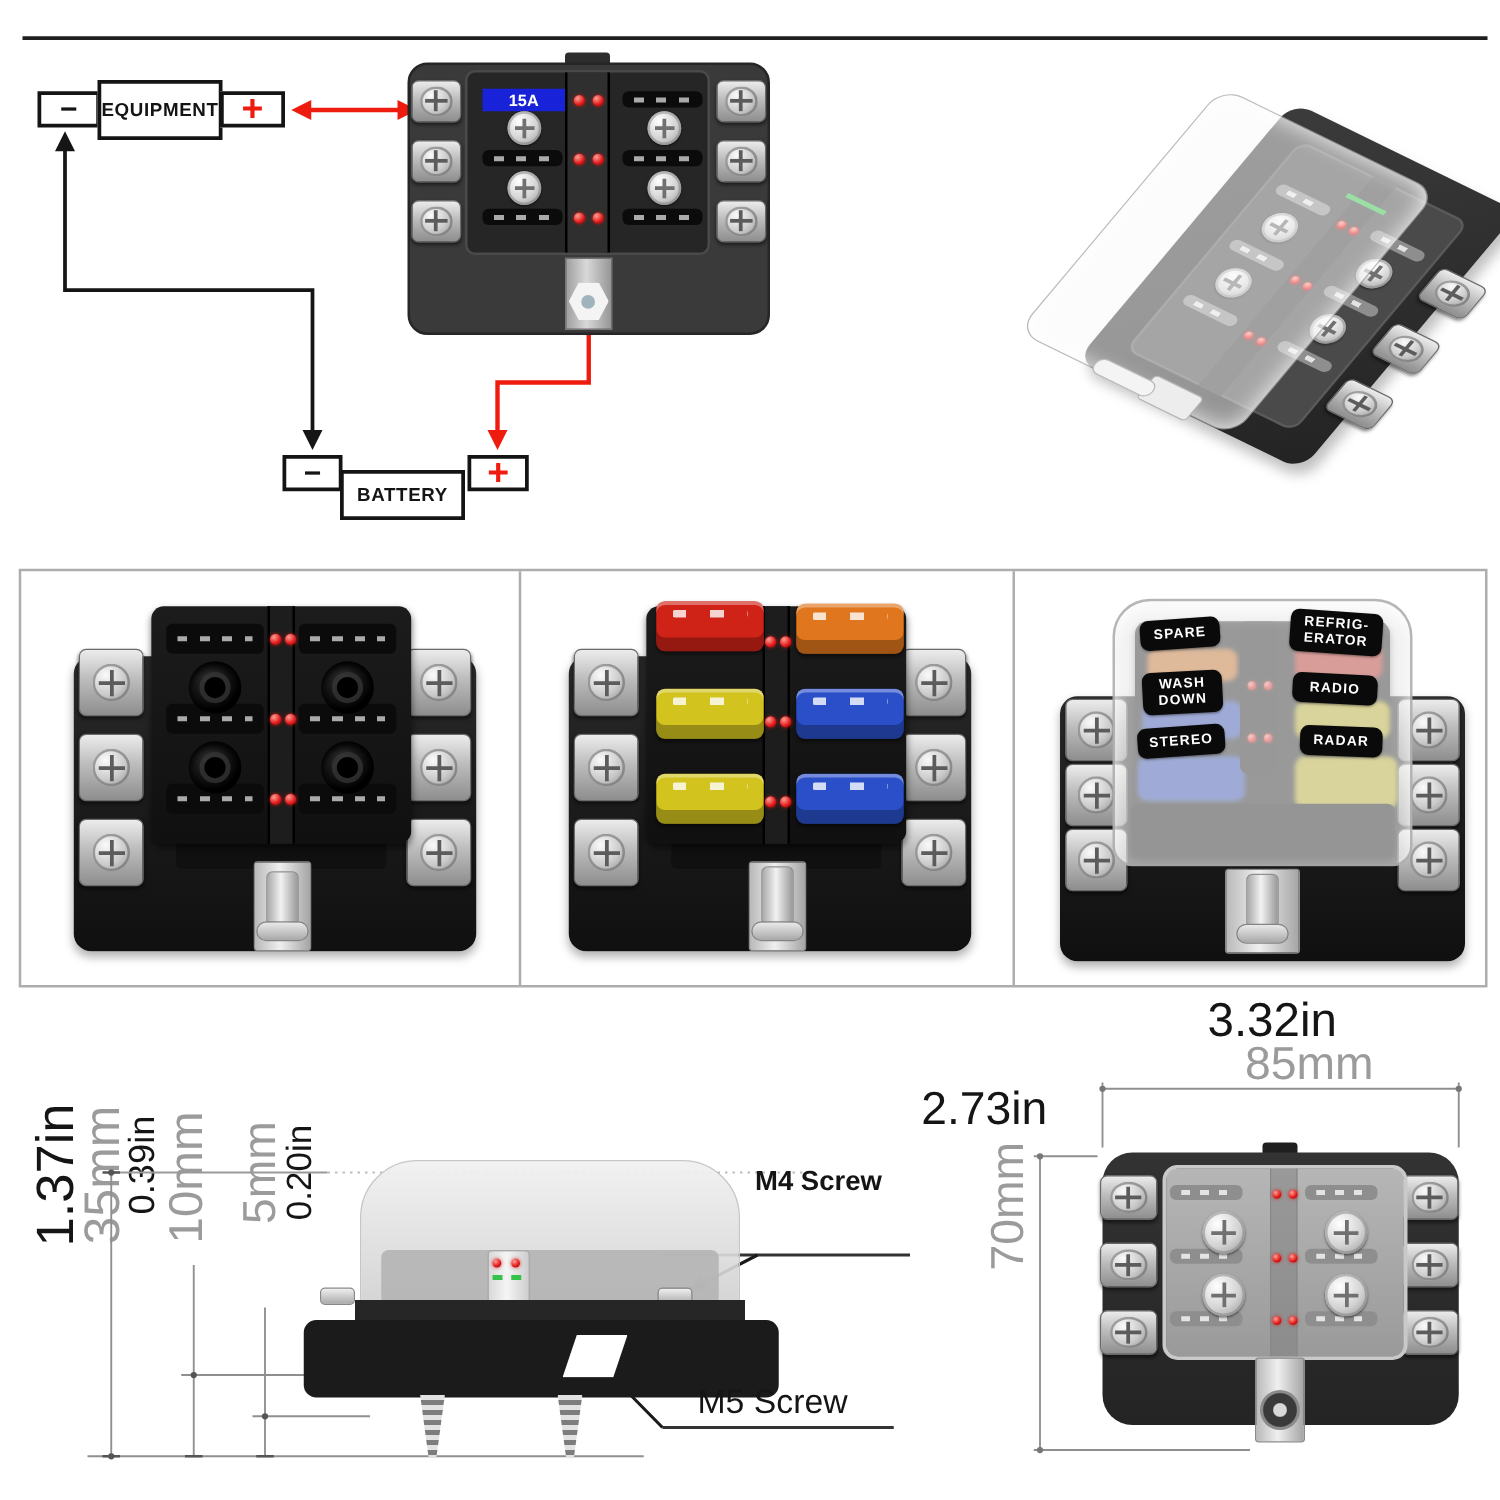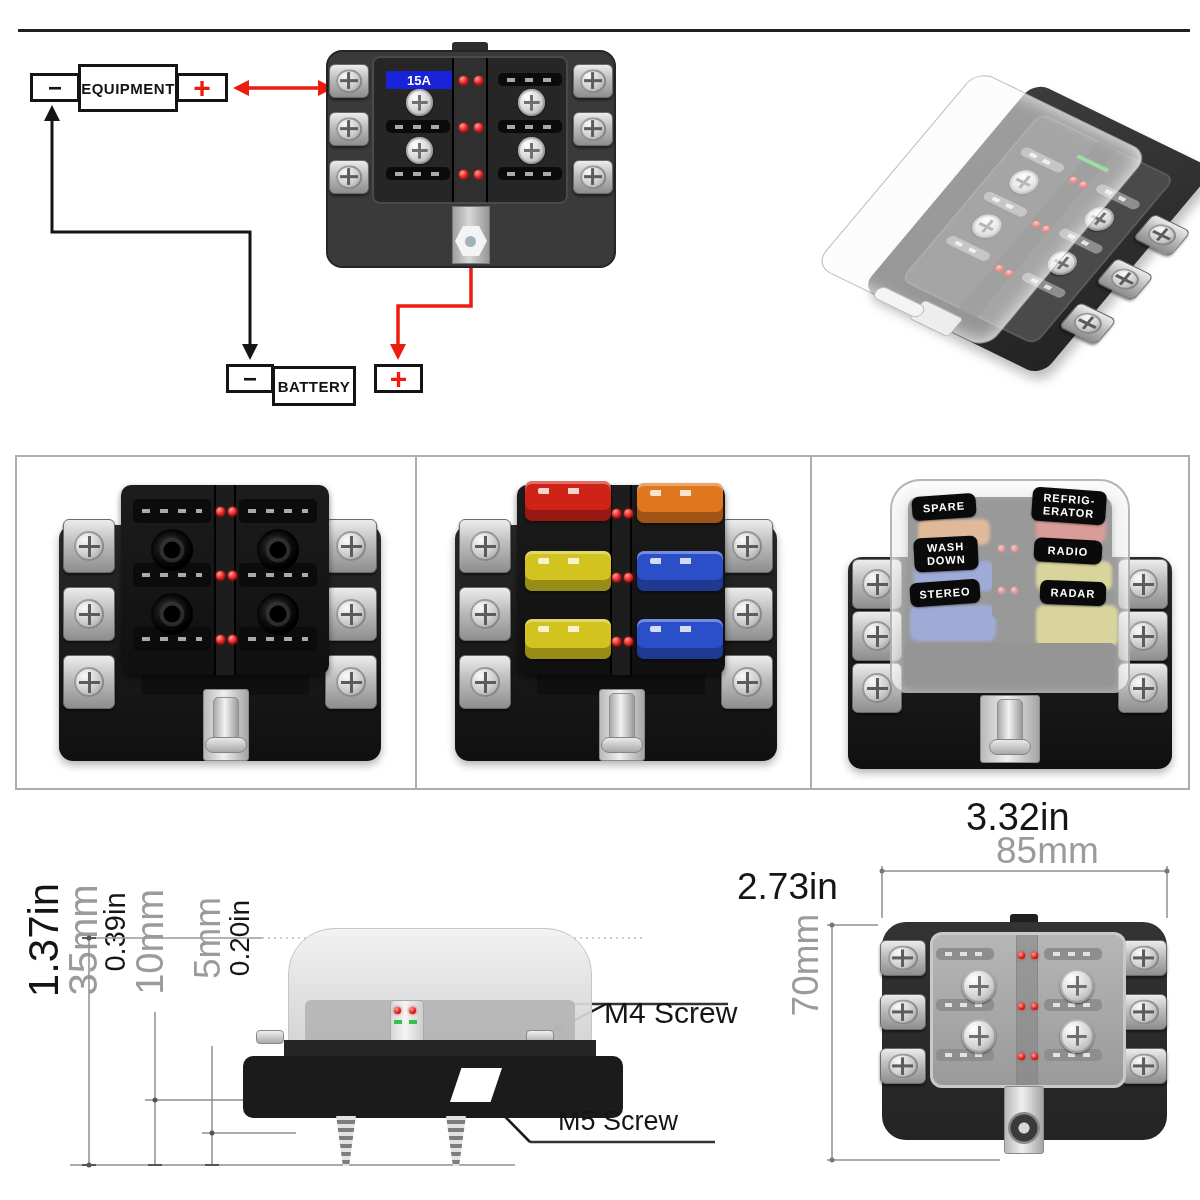--- a/index.html
+++ b/index.html
@@ -85,21 +85,21 @@
     <div class="wirebox" style="left:78px;top:64px;width:100px;height:48px">
         <span class="dev-label">EQUIPMENT</span>
       </div>
     <div class="wirebox" style="left:176px;top:73px;width:52px;height:29px">
         <span class="plus">+</span>
       </div>
 
     <div class="wirebox" style="left:226px;top:364px;width:48px;height:29px">
         <span class="minus">−</span>
       </div>
-    <div class="wirebox" style="left:272px;top:366px;width:84px;height:40px">
+    <div class="wirebox" style="left:272px;top:376px;width:100px;height:40px">
         <span class="dev-label">BATTERY</span>
       </div>
     <div class="wirebox" style="left:374px;top:364px;width:49px;height:29px">
         <span class="plus">+</span>
       </div>
 
     <div>
       <div class="abs" style="left:452px;top:42px;width:36px;height:14px;background:#2e2e2e;border-radius:3px"></div>
       <div class="abs" style="left:326px;top:50px;width:290px;height:218px;background:#3a3a3a;border:2px solid #262626;border-radius:16px"></div>
       <div class="term" style="left:329px;top:64px;width:40px;height:34px">
@@ -429,21 +429,21 @@
     <div class="abs" style="left:394px;top:1020px;width:8px;height:4px;background:#35c24a"></div>
     <div class="abs" style="left:409px;top:1020px;width:8px;height:4px;background:#35c24a"></div>
     <div class="abs" style="left:256px;top:1030px;width:28px;height:14px;background:linear-gradient(180deg,#efefef,#aaa);border:1px solid #888;border-radius:4px"></div>
     <div class="abs" style="left:526px;top:1030px;width:28px;height:14px;background:linear-gradient(180deg,#efefef,#aaa);border:1px solid #888;border-radius:4px"></div>
     <div class="abs" style="left:284px;top:1040px;width:312px;height:24px;background:#262626"></div>
     <div class="abs" style="left:243px;top:1056px;width:380px;height:62px;background:#1b1b1b;border-radius:10px"></div>
     <div class="abs" style="left:450px;top:1068px;width:52px;height:34px;background:#fff;clip-path:polygon(22% 0,100% 0,78% 100%,0 100%)"></div>
     <div class="abs" style="left:333px;top:1116px;width:26px;height:50px;background:repeating-linear-gradient(180deg,#e2e2e2 0 4px,#7d7d7d 4px 8px);clip-path:polygon(12% 0,88% 0,62% 100%,38% 100%)"></div>
     <div class="abs" style="left:443px;top:1116px;width:26px;height:50px;background:repeating-linear-gradient(180deg,#e2e2e2 0 4px,#7d7d7d 4px 8px);clip-path:polygon(12% 0,88% 0,62% 100%,38% 100%)"></div>
 
-    <div class="dimtext" style="left:604px;top:996px;font-size:30px;font-weight:normal">M4 Screw</div>
+    <div class="dimtext" style="left:604px;top:932px;font-size:22px;font-weight:bold">M4 Screw</div>
     <div class="dimtext" style="left:558px;top:1106px;font-size:27px;font-weight:normal">M5 Screw</div>
   </div>
 
   <div>
     <div class="dimtext" style="left:966px;top:796px;font-size:38px">3.32in</div>
     <div class="dimtext gray" style="left:996px;top:830px;font-size:37px">85mm</div>
     <div class="dimtext" style="left:737px;top:866px;font-size:37px">2.73in</div>
     <div class="dimtext vtext gray" style="left:806px;top:965px;font-size:37px">70mm</div>
 
     <svg class="lay" style="left:740px;top:790px" width="460" height="410" viewBox="740 790 460 410">

